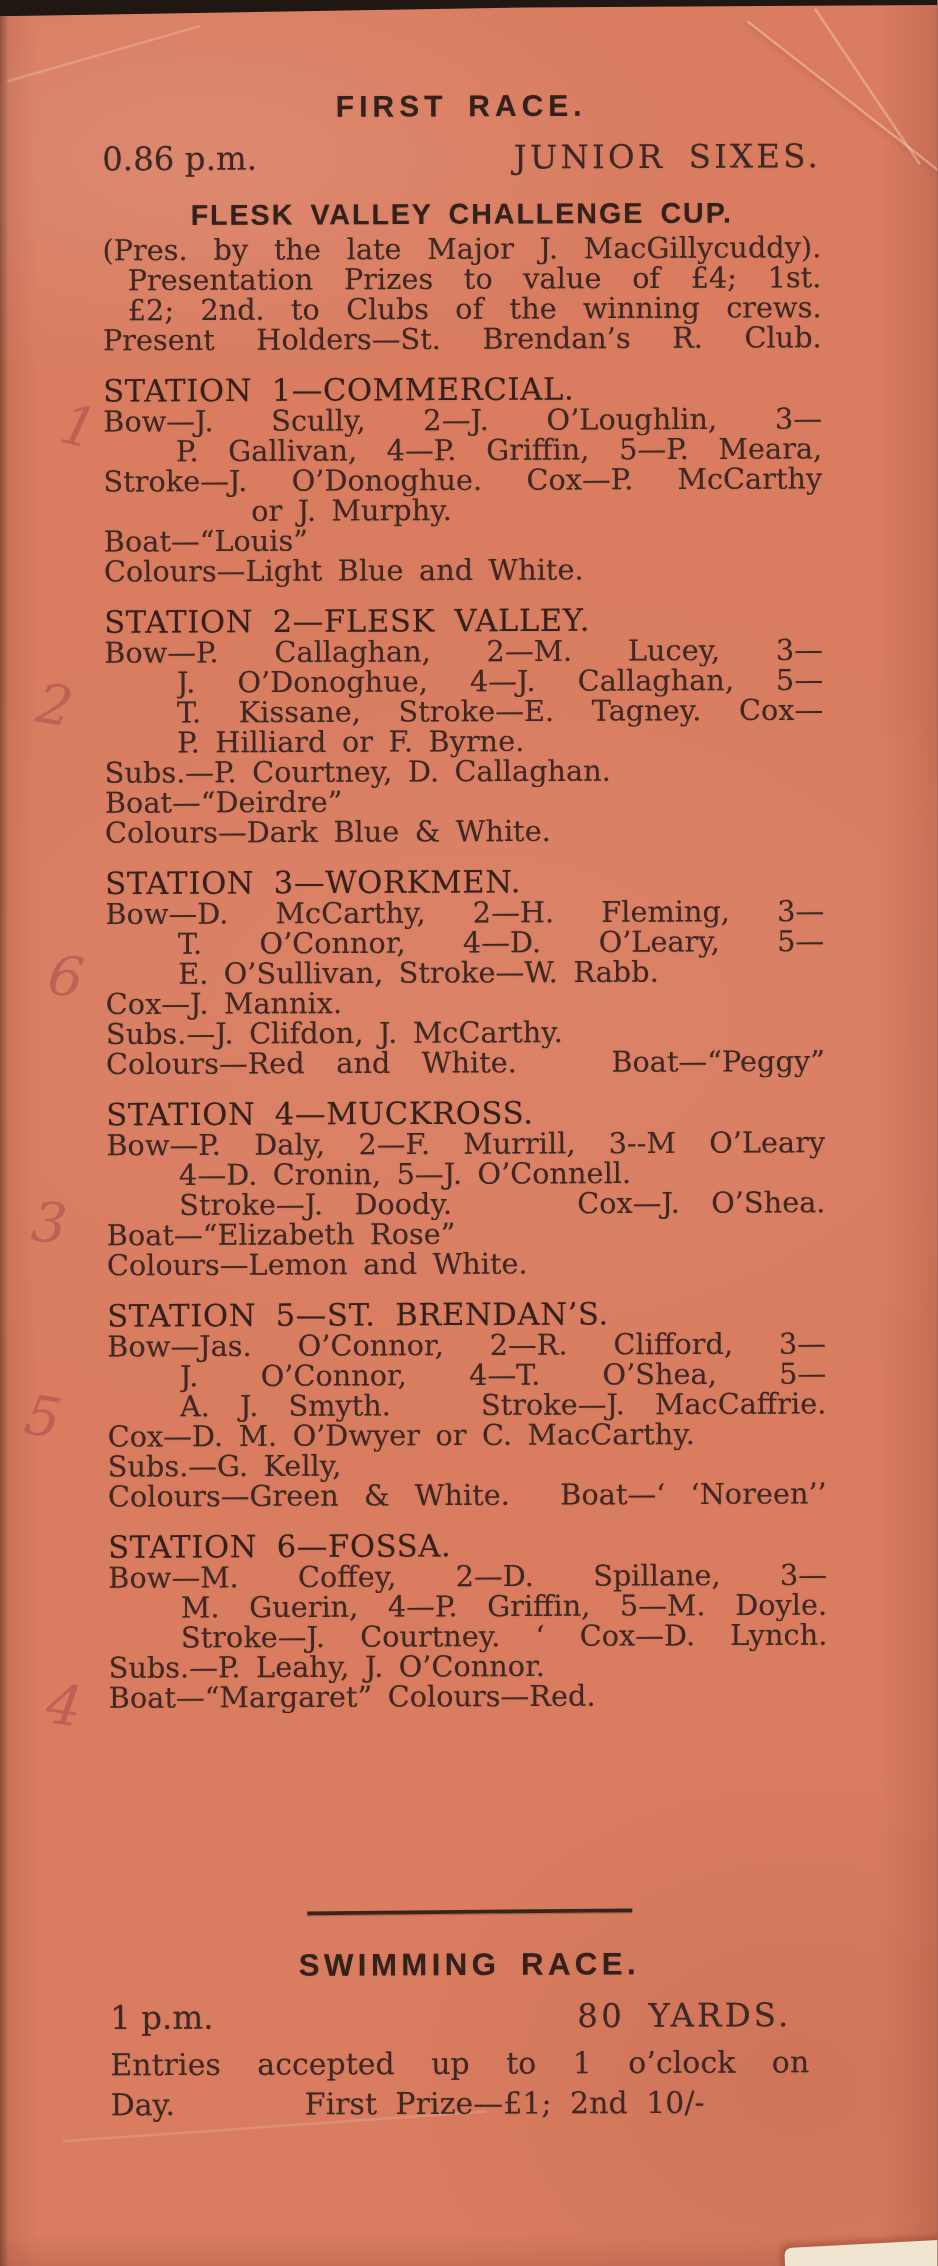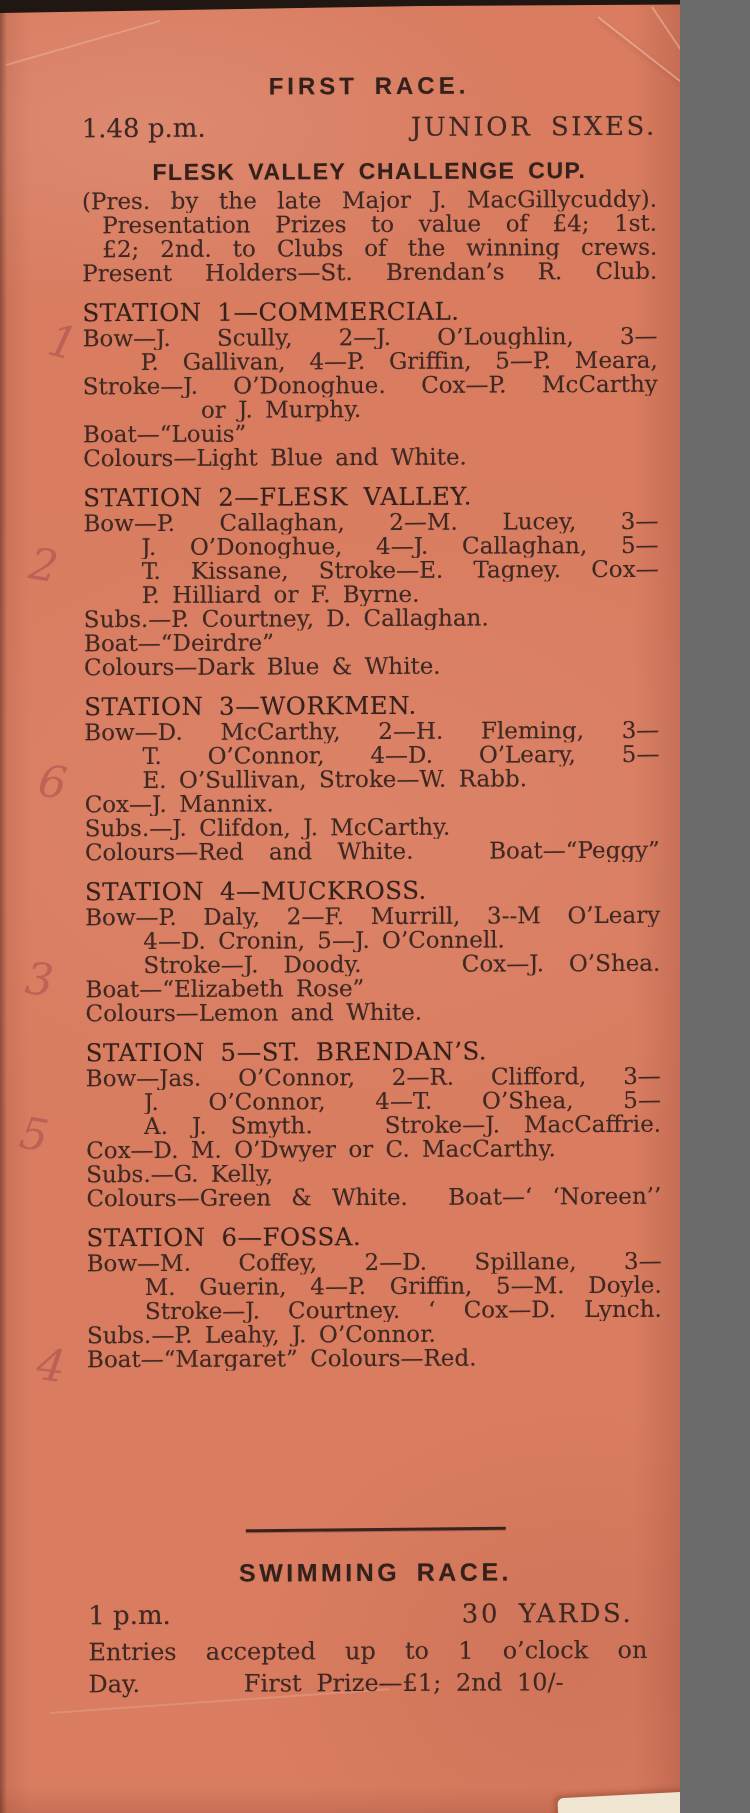--- a/index.html
+++ b/index.html
@@ -1,17 +1,17 @@
 <!DOCTYPE html>
 <html><head>
 <meta charset="utf-8">
 <style>
   html,body{margin:0;padding:0;background:#6b6b6b;}
   .page{
-    position:relative;width:680px;height:1813px;overflow:hidden;
+    position:relative;width:750px;height:1813px;overflow:hidden;
     font-family:"DejaVu Serif","Liberation Serif",serif;
     color:#3e2823;
     background:
       radial-gradient(ellipse 620px 300px at 22% 7%, rgba(255,255,255,0.10), transparent 62%),
       radial-gradient(ellipse 520px 420px at 85% 92%, rgba(125,52,32,0.10), transparent 62%),
       radial-gradient(ellipse 820px 520px at 50% 45%, rgba(255,221,200,0.07), transparent 72%),
       linear-gradient(90deg, rgba(66,28,18,0.50) 0px, rgba(150,75,55,0.20) 7px, rgba(0,0,0,0) 30px),
       linear-gradient(270deg, rgba(128,58,40,0.22) 0px, rgba(0,0,0,0) 46px),
       linear-gradient(0deg, rgba(118,54,34,0.18) 0px, rgba(0,0,0,0) 26px),
       #d97c60;
@@ -60,21 +60,21 @@
   <div class="crease" style="left:598px;top:16px;width:200px;height:2px;background:rgba(244,198,180,0.5);transform:rotate(38deg);box-shadow:0 2px 4px rgba(140,60,40,0.25);"></div>
   <div class="crease" style="left:652px;top:6px;width:150px;height:2px;background:rgba(246,204,186,0.45);transform:rotate(56deg);"></div>
   <div class="crease" style="left:6px;top:64px;width:160px;height:2px;background:rgba(240,192,172,0.4);transform:rotate(-16deg);"></div>
   <div class="crease" style="left:50px;top:1712px;width:340px;height:2px;background:rgba(236,188,168,0.3);transform:rotate(-4deg);"></div>
   <div class="tear-br"></div>
 
   <div class="content">
     <div class="race-title">FIRST RACE.</div>
 
     <div class="time-row">
-      <span class="race-time">1.48 p.m.</span>
+      <span class="race-time">0.86 p.m.</span>
       <span class="race-class">JUNIOR SIXES.</span>
     </div>
 
     <div class="cup-title">FLESK VALLEY CHALLENGE CUP.</div>
     <div class="cup-lines" id="cup-lines">
         <div class="line j">(Pres. by the late Major J. MacGillycuddy).</div>
         <div class="line j i3">Presentation Prizes to value of £4; 1st.</div>
         <div class="line j i3">£2; 2nd. to Clubs of the winning crews.</div>
         <div class="line j">Present Holders—St. Brendan’s R. Club.</div>
       </div>
@@ -139,20 +139,20 @@
           <div class="line">Subs.—P. Leahy, J. O’Connor.</div>
           <div class="line">Boat—“Margaret” Colours—Red.</div>
         </section>
       </div>
 
     <div class="divider"></div>
 
     <div class="swim-title">SWIMMING RACE.</div>
     <div class="swim-row">
       <span>1 p.m.</span>
-      <span class="race-class">30 YARDS.</span>
+      <span class="race-class">80 YARDS.</span>
     </div>
     <div class="swim-lines" id="swim-lines">
         <div class="line j">Entries accepted up to 1 o’clock on Regatta</div>
         <div class="line">Day.&nbsp;&nbsp;&nbsp;&nbsp;&nbsp;&nbsp;&nbsp;First Prize—£1; 2nd 10/-</div>
       </div>
   </div>
 </div>
 
 </body></html>

